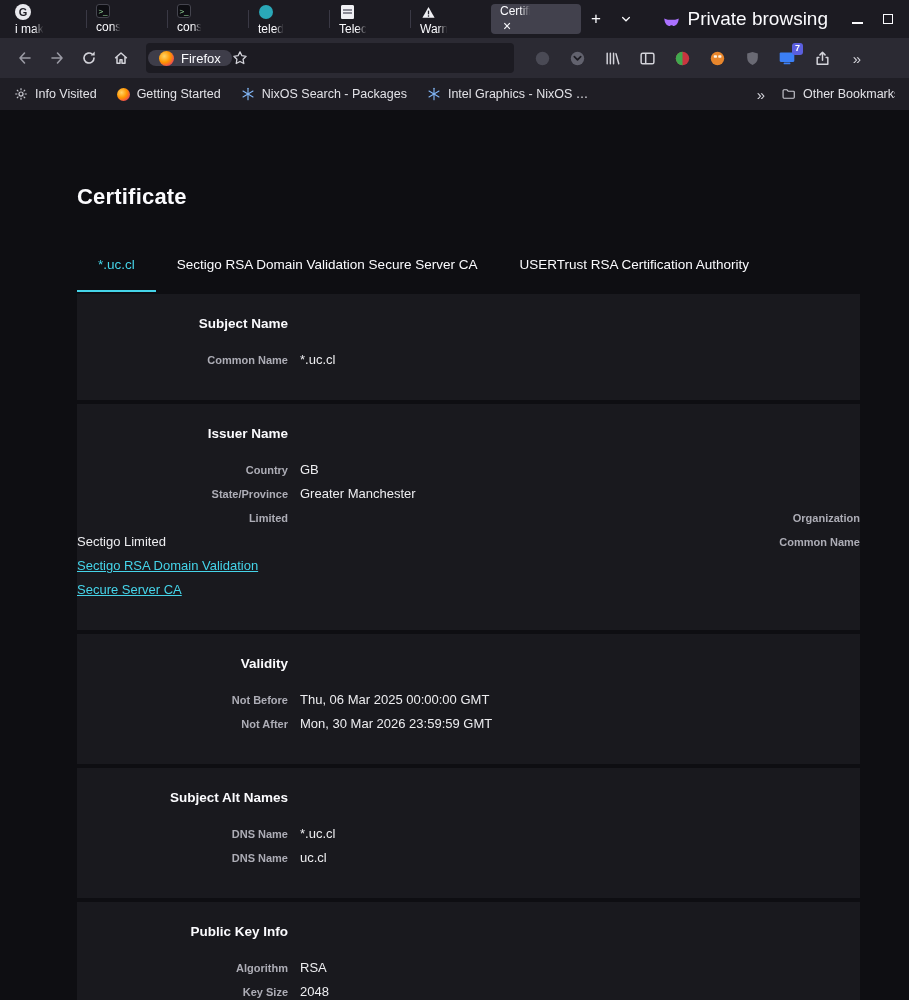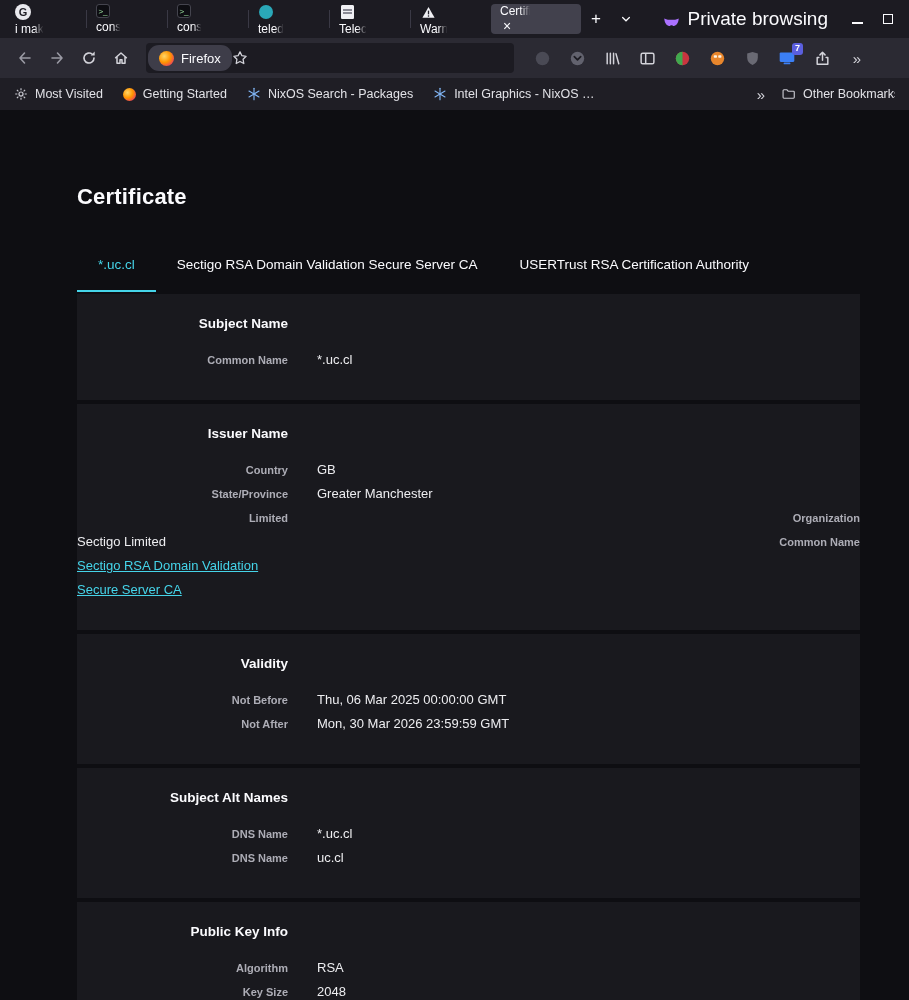--- a/index.html
+++ b/index.html
@@ -33,21 +33,21 @@
   .private-box { margin-left:auto; display:flex; align-items:flex-end; gap:8px; font-size:19px; color:#fbfbfe; padding-right:18px; }
   .win-controls { display:flex; align-items:center; gap:20px; padding:0 10px 0 6px; }
   .win-min { width:11px; height:2px; background:#fbfbfe; display:inline-block; }
   .win-max { width:10px; height:10px; border:1.5px solid #fbfbfe; display:inline-block; }
 
   
   .navbar { height:40px; background:#2b2a33; display:flex; align-items:center; padding:0 10px; flex:0 0 auto; gap:2px; }
   .nav-btn { width:30px; height:28px; border-radius:4px; display:grid; place-items:center; flex:0 0 auto; }
   .urlbar { height:30px; width:368px; background:#1c1b22; border-radius:4px; display:flex; align-items:center;
             padding:2px 8px 2px 2px; margin-left:8px; flex:0 0 auto; }
-  .url-chip { background:#3e3d49; height:26px; border-radius:11px; display:flex; align-items:center; gap:7px;
+  .url-chip { background:#3e3d49; height:16px; border-radius:11px; display:flex; align-items:center; gap:7px;
               padding:0 11px; font-size:13px; color:#fbfbfe; flex:0 0 auto; }
   .fox-dot { width:15px; height:15px; border-radius:50%;
              background:radial-gradient(circle at 35% 35%, #ffd567 0%, #ff9500 45%, #e9356b 85%); }
   .url-text { font-size:13px; color:#cfcfd6; margin-left:9px; white-space:nowrap; overflow:hidden; flex:1;
               -webkit-mask-image:linear-gradient(90deg,#000 85%,transparent);
               mask-image:linear-gradient(90deg,#000 85%,transparent); }
   .ext-area { display:flex; align-items:center; gap:15px; margin-left:16px; }
   .ext-icon { width:20px; height:20px; display:grid; place-items:center; position:relative; }
   .badge { position:absolute; top:-5px; right:-6px; background:#5b5fde; color:#fff; font-size:9px; font-weight:700;
            padding:1px 3px; border-radius:3px; line-height:1.1; }
@@ -64,21 +64,21 @@
   .content { flex:1; background:#0e0e12; overflow:hidden; }
   .cert-container { width:783px; margin-left:77px; padding-top:74px; }
   .page-title { font-size:22px; font-weight:700; color:#fbfbfe; letter-spacing:.2px; }
   .cert-tabs { display:flex; margin-top:26px; height:56px; align-items:stretch; }
   .cert-tab { padding:0 21px; font-size:13.5px; color:#fbfbfe; display:flex; align-items:center; position:relative; }
   .cert-tab.active { color:var(--accent, #45d4e9); }
   .cert-tab.active::after { content:""; position:absolute; left:0; right:0; bottom:0; height:2px;
                             background:var(--accent, #45d4e9); }
   .panel { background:#19191e; margin-top:4px; padding:20px 0 28px; }
   .panel.first { margin-top:2px; }
-  .grid { display:grid; grid-template-columns:211px 1fr; column-gap:29px; }
+  .grid { display:grid; grid-template-columns:211px 1fr; column-gap:12px; }
   .sec-heading { grid-column:1; text-align:right; font-size:13.5px; font-weight:700; color:#fbfbfe;
                  line-height:20px; margin-bottom:14px; }
   .rlabel { text-align:right; font-size:11px; font-weight:700; color:#adadb6; line-height:24px; }
   .rvalue { font-size:13px; color:#ededf0; line-height:24px; }
   .rvalue a { color:var(--accent, #45d4e9); text-decoration:underline; }
   svg { display:block; }
 </style>
 </head>
 <body>
 
@@ -239,21 +239,21 @@
   </div>
 
   <div class="bookmarks">
     <span class="bm-item">
       <span>
         <svg width="14" height="14" viewBox="0 0 16 16">
             <circle cx="8" cy="8" r="2.3" stroke="#c9c9d1" stroke-width="1.4" fill="none"></circle>
             <path d="M8 1.4 v2.4 M8 12.2 v2.4 M1.4 8 h2.4 M12.2 8 h2.4 M3.3 3.3 l1.7 1.7 M11 11 l1.7 1.7 M12.7 3.3 11 5 M5 11 l-1.7 1.7" stroke="#c9c9d1" stroke-width="1.3"></path>
           </svg>
       </span>
-      <span>Most Visited</span>
+      <span>Info Visited</span>
     </span>
     <span class="bm-item">
       <span class="fox-dot" style="width:13px;height:13px;"></span>
       <span>Getting Started</span>
     </span>
     <span class="bm-item">
       <span>
         <svg width="14" height="14" viewBox="0 0 16 16">
             <g stroke="#82b7f7" stroke-width="1.3" stroke-linecap="round">
               <line x1="8" y1="1.5" x2="8" y2="14.5"></line>

